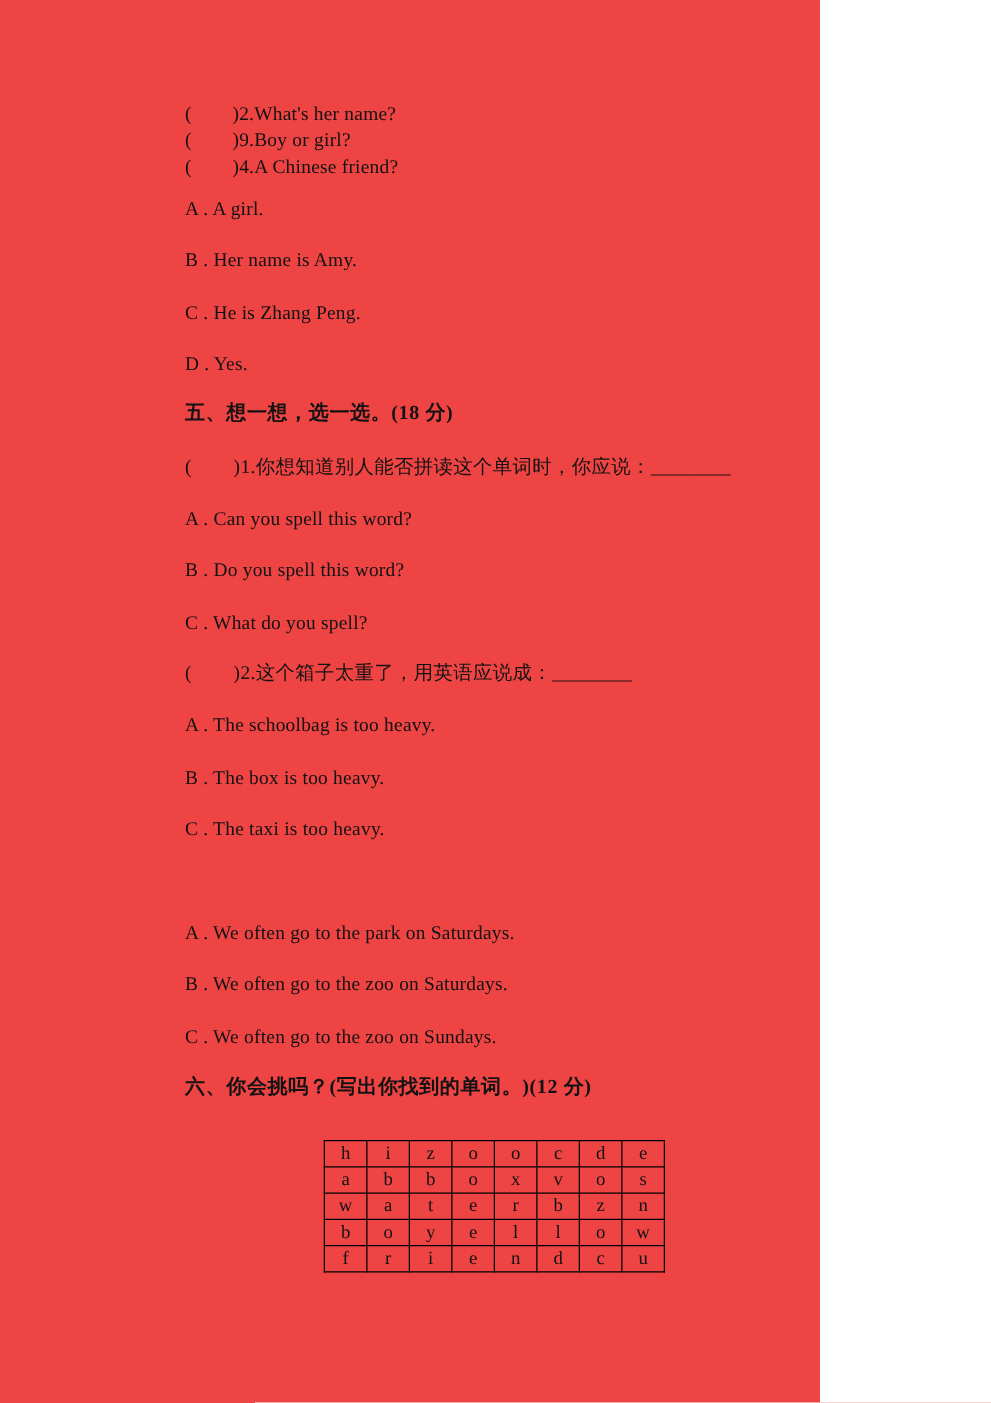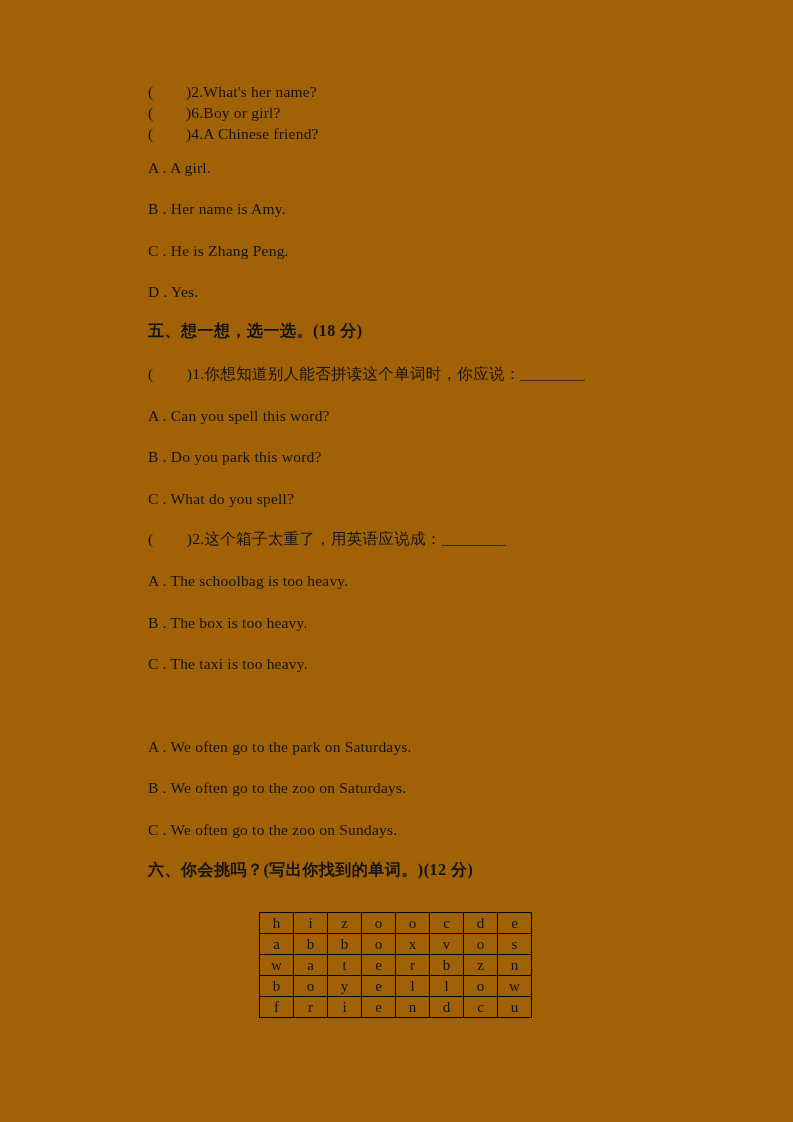--- a/index.html
+++ b/index.html
@@ -2,23 +2,23 @@
 <html><head>
 <meta charset="utf-8">
 <style>
   html, body {
     margin: 0;
     padding: 0;
     background: #ffffff;
   }
   .page {
     position: relative;
-    width: 793px;
+    width: 656px;
     height: 1122px;
-    background: #a16207;
+    background: #ef4444;
     overflow: hidden;
     font-family: "Liberation Serif", serif;
     color: #121212;
   }
   .line {
     position: absolute;
     left: 148px;
     white-space: pre-wrap;
     font-size: 15.5px;
     line-height: 19px;
@@ -51,33 +51,33 @@
     color: #121212;
     padding: 0;
   }
 </style>
 </head>
 <body>
 
 <div class="page">
 
   <div class="line" style="top:82px">(        )2.What's her name?</div>
-  <div class="line" style="top:103px">(        )6.Boy or girl?</div>
+  <div class="line" style="top:103px">(        )9.Boy or girl?</div>
   <div class="line" style="top:124px">(        )4.A Chinese friend?</div>
 
   <div class="line" style="top:158px">A . A girl.</div>
   <div class="line" style="top:199px">B . Her name is Amy.</div>
   <div class="line" style="top:241px">C . He is Zhang Peng.</div>
   <div class="line" style="top:282px">D . Yes.</div>
 
   <div class="line cn-heading" style="top:321px">五、想一想，选一选。(18 分)</div>
 
   <div class="line cn-stem" style="top:364px">(        )1.你想知道别人能否拼读这个单词时，你应说：________</div>
   <div class="line" style="top:406px">A . Can you spell this word?</div>
-  <div class="line" style="top:447px">B . Do you park this word?</div>
+  <div class="line" style="top:447px">B . Do you spell this word?</div>
   <div class="line" style="top:489px">C . What do you spell?</div>
 
   <div class="line cn-stem" style="top:529px">(        )2.这个箱子太重了，用英语应说成：________</div>
   <div class="line" style="top:571px">A . The schoolbag is too heavy.</div>
   <div class="line" style="top:613px">B . The box is too heavy.</div>
   <div class="line" style="top:654px">C . The taxi is too heavy.</div>
 
   <div class="line" style="top:778px">B . We often go to the zoo on Saturdays.</div>
   <div class="line" style="top:737px">A . We often go to the park on Saturdays.</div>
   <div class="line" style="top:820px">C . We often go to the zoo on Sundays.</div>

